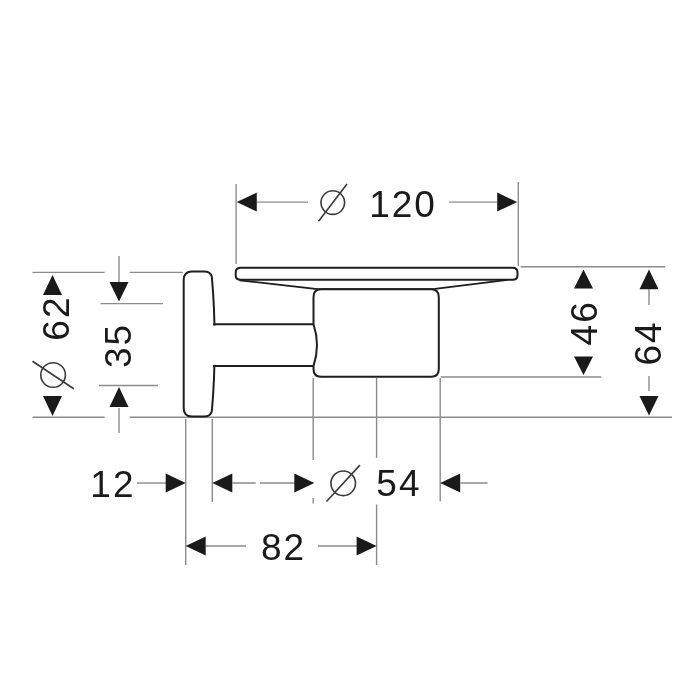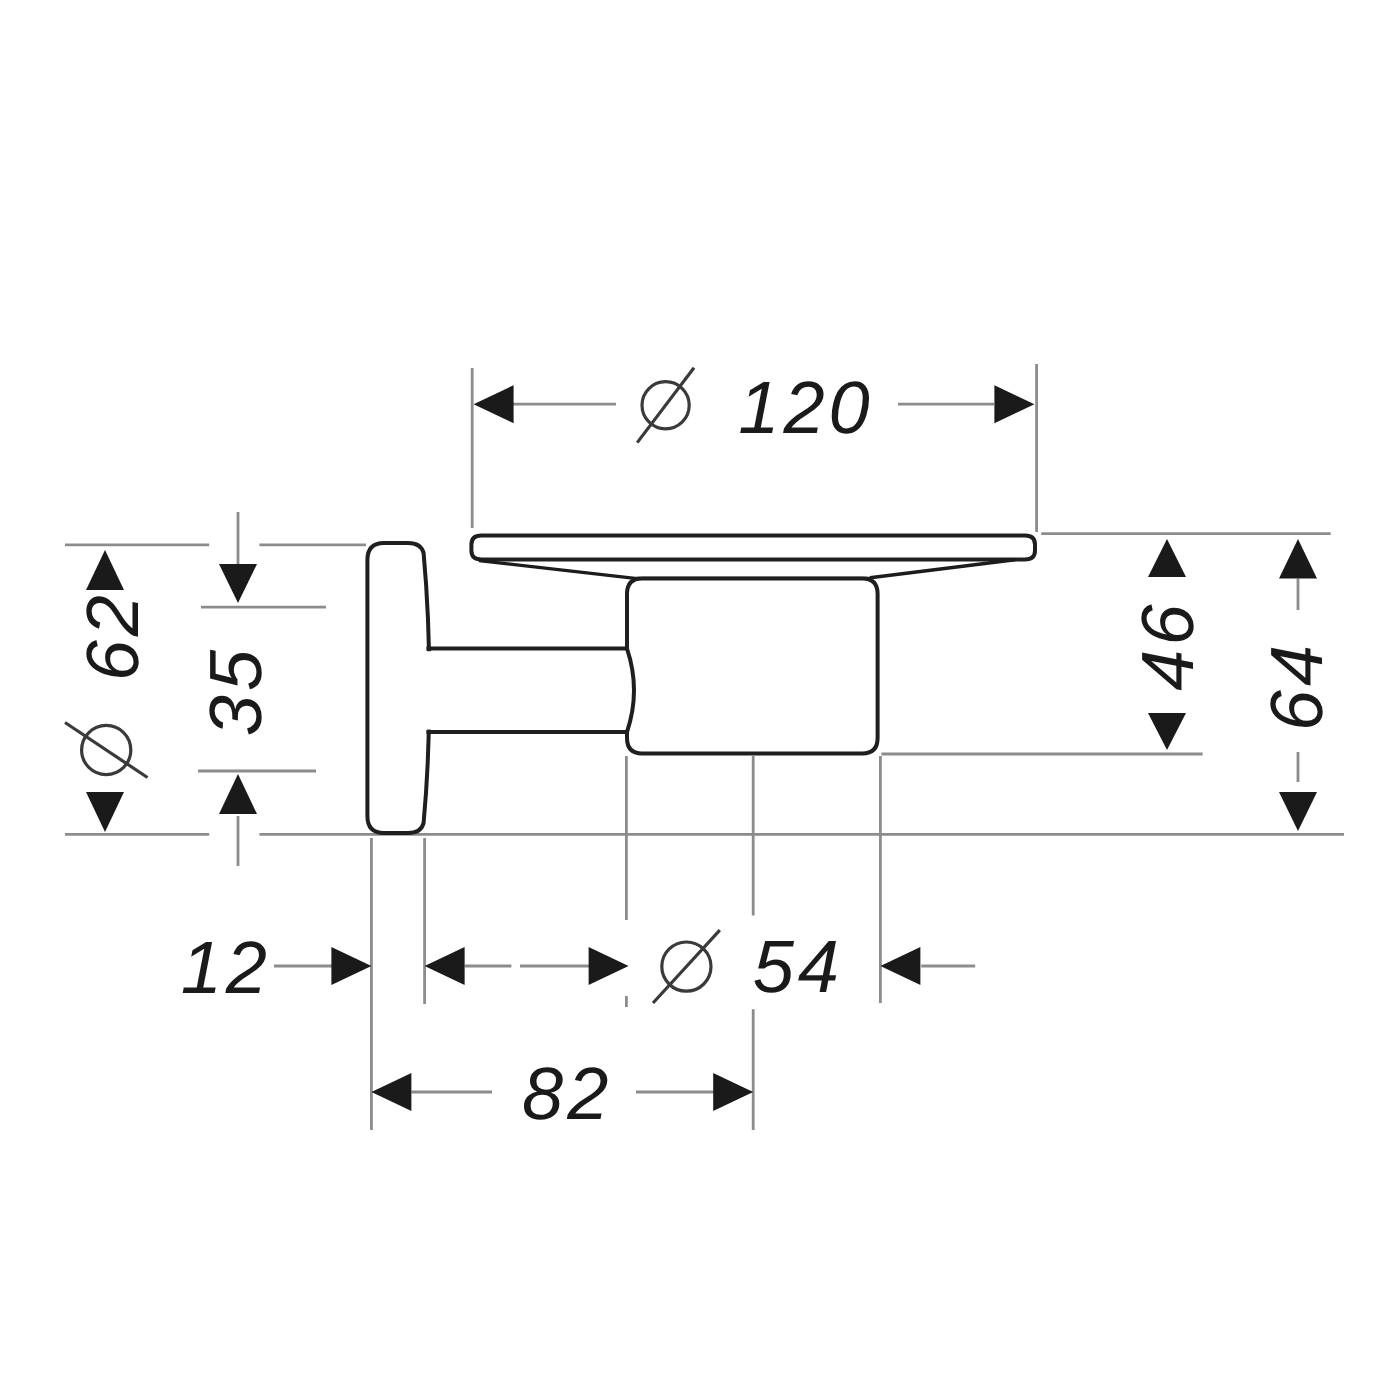--- a/index.html
+++ b/index.html
@@ -1,16 +1,16 @@
 <!DOCTYPE html>
 <html><head>
 <meta charset="utf-8">
 <style>
   html,body{margin:0;padding:0;background:#ffffff;}
-  .page{width:700px;height:700px;position:relative;background:#ffffff;overflow:hidden;font-style:italic;}
+  .page{width:700px;height:700px;position:relative;background:#ffffff;overflow:hidden;}
   text{font-family:"Liberation Sans",sans-serif;fill:#1a1a1a;}
 </style>
 </head>
 <body>
 <div class="page">
 <svg width="700" height="700" viewBox="0 0 700 700" xmlns="http://www.w3.org/2000/svg">
 
   <rect x="0" y="0" width="700" height="700" fill="#ffffff"></rect>
 
   <g stroke="#8c8c8c" stroke-width="1.4" fill="none">

